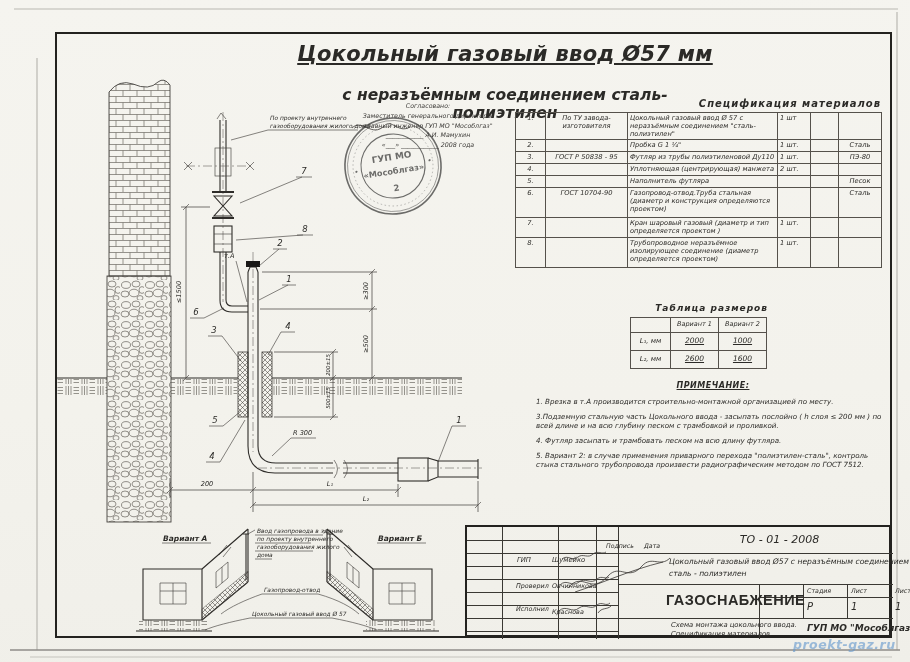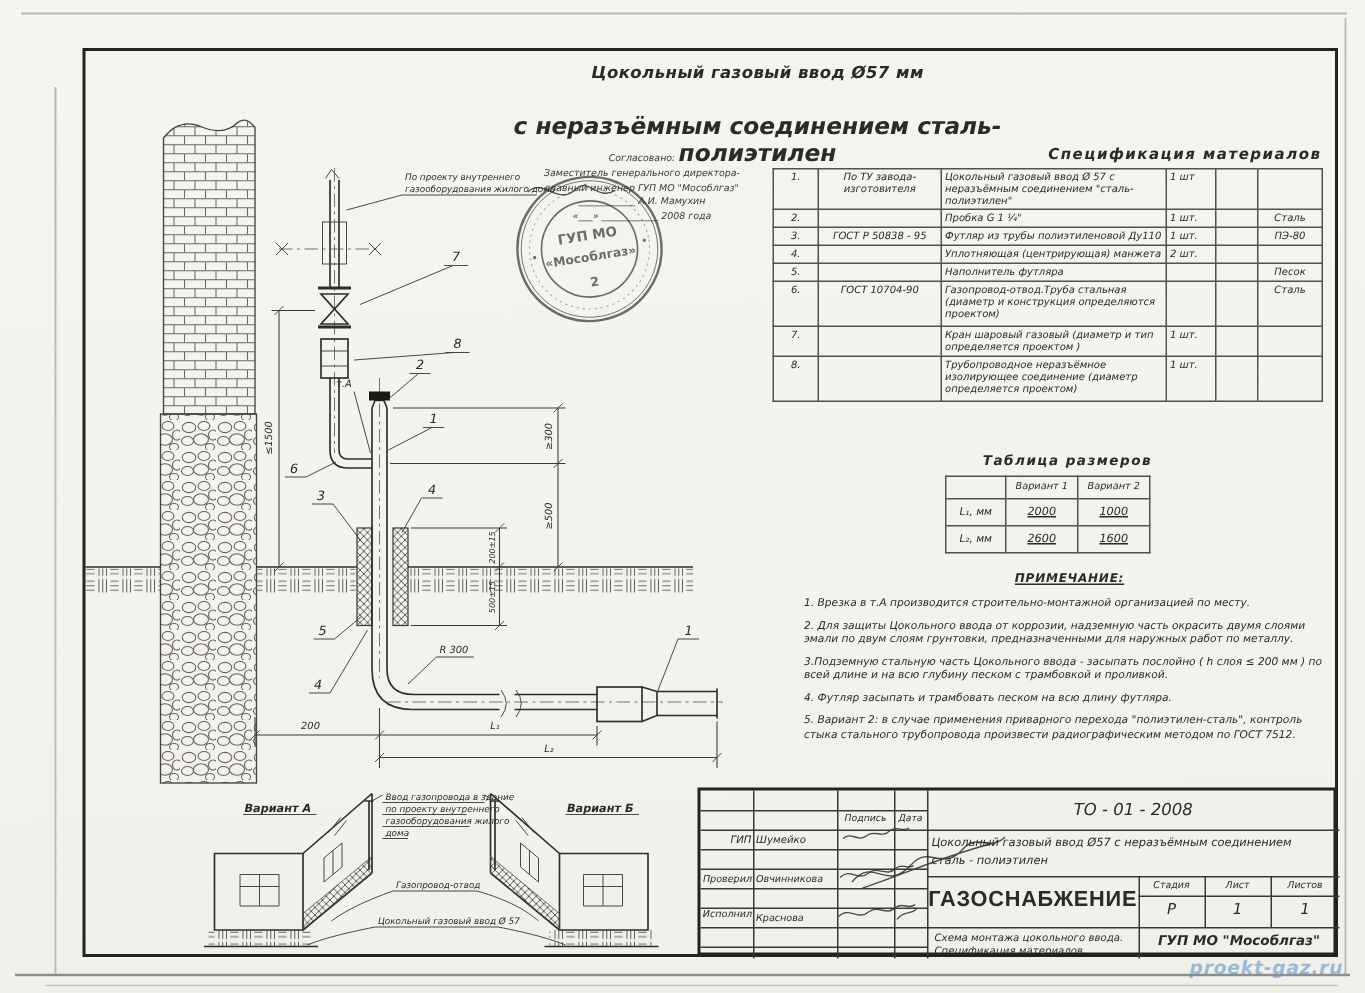--- a/index.html
+++ b/index.html
@@ -20,21 +20,21 @@
   .sig  { stroke:#2f2d2a; stroke-width:0.9; fill:none; opacity:.85; }
   .dtxt { font:italic 6.6px "DejaVu Sans",sans-serif; fill:#2b2a27; }
   .dtxts{ font:italic 5.4px "DejaVu Sans",sans-serif; fill:#2b2a27; }
   .ctxt { font:italic 8.5px "DejaVu Sans",sans-serif; fill:#2b2a27; text-anchor:middle; }
   .vtxt { font:italic 5.9px "DejaVu Sans",sans-serif; fill:#2b2a27; }
   .vhead{ font:bold italic 7.5px "DejaVu Sans",sans-serif; fill:#2b2a27; }
   .stxt { font:bold 9px "DejaVu Sans",sans-serif; fill:#4a4a48; text-anchor:middle; }
 
   
   .main-title { text-align:center; font-style:italic; font-weight:bold; }
-  .main-title .t1 { font-size:11px; letter-spacing:.3px; }
+  .main-title .t1 { font-size:21px; letter-spacing:.3px;text-decoration:underline; }
   .main-title .t2 { font-size:15.5px; margin-top:20px; }
   .approval { font:italic 6.3px/1.55 "DejaVu Sans",sans-serif; color:#3c3a37; text-align:center; }
 
   .spec-head, .size-head { font:bold italic 10px "DejaVu Sans",sans-serif; text-align:right; letter-spacing:1px; }
   .size-head { font-size:9px; }
   table { border-collapse:collapse; table-layout:fixed; }
   .spec-table { width:366px; }
   .spec-table th, .spec-table td { border:1px solid #55514b; font:italic 6.7px/1.2 "DejaVu Sans",sans-serif; padding:1px 2px; vertical-align:top; overflow:hidden; }
   .spec-table th { font-size:7.3px; vertical-align:middle; text-align:center; height:30px; font-weight:normal; }
   .tc { text-align:center; }
@@ -43,21 +43,21 @@
   .size-table .hrow td { font-size:6.5px; height:15px; }
   .size-table .val { text-decoration:underline; font-size:7.5px; }
   .notes { width:354px; }
   .nhead { font:bold italic 8px "DejaVu Sans",sans-serif; text-decoration:underline; text-align:center; margin-bottom:7px; letter-spacing:.5px; }
   .notes p { font:italic 7.1px/1.32 "DejaVu Sans",sans-serif; margin:0 0 5.5px 0; }
 
   
   .tb { left:465px; top:525px; width:426px; height:112px; border:2px solid #23221f; background:transparent; }
   .tb .vl, .tb .hl { position:absolute; background:#3a3833; }
   .tb .vl { width:1px; } .tb .hl { height:1px; }
-  .tb .cell { position:absolute; font:italic 6.8px "DejaVu Sans",sans-serif; white-space:nowrap; }
+  .tb .cell { position:absolute; font:italic 6.8px "DejaVu Sans",sans-serif; white-space:nowrap;padding-left:48px; }
   .watermark { font:bold italic 12.5px "DejaVu Sans",sans-serif; color:rgba(100,152,205,.62); letter-spacing:.5px; }
 </style>
 </head>
 <body>
 
 <div class="sheet">
 
   <svg width="910" height="662" viewBox="0 0 910 662">
     <defs>
       <pattern id="pbrick" width="14" height="12" patternUnits="userSpaceOnUse">
@@ -382,21 +382,20 @@
       <td>L₂, мм</td>
       <td class="val">2600</td>
       <td class="val">1600</td>
     </tr>
   </tbody>
     </table>
 
   <div class="abs notes" style="left:536px; top:381px;">
     <div class="nhead">ПРИМЕЧАНИЕ:</div>
     <p>1. Врезка в т.А производится строительно-монтажной организацией по месту.</p>
-    <p>2. Для защиты Цокольного ввода от коррозии, надземную часть окрасить двумя слоями эмали по двум слоям грунтовки, предназначенными для наружных работ по металлу.</p>
     <p>3.Подземную стальную часть  Цокольного ввода - засыпать послойно ( h слоя ≤ 200 мм )  по всей длине и на всю глубину песком с трамбовкой и проливкой.</p>
     <p>4. Футляр засыпать и трамбовать песком на всю длину футляра.</p>
     <p>5. Вариант 2:  в случае применения приварного перехода "полиэтилен-сталь", контроль стыка стального трубопровода произвести радиографическим методом по ГОСТ 7512.</p>
   </div>
 
   <div class="abs tb">
     <div class="vl" style="left:35px; top:0; height:112px;"></div>
     <div class="vl" style="left:91px; top:0; height:112px;"></div>
     <div class="vl" style="left:129px; top:0; height:112px;"></div>
     <div class="vl" style="left:151px; top:0; height:112px;"></div>

